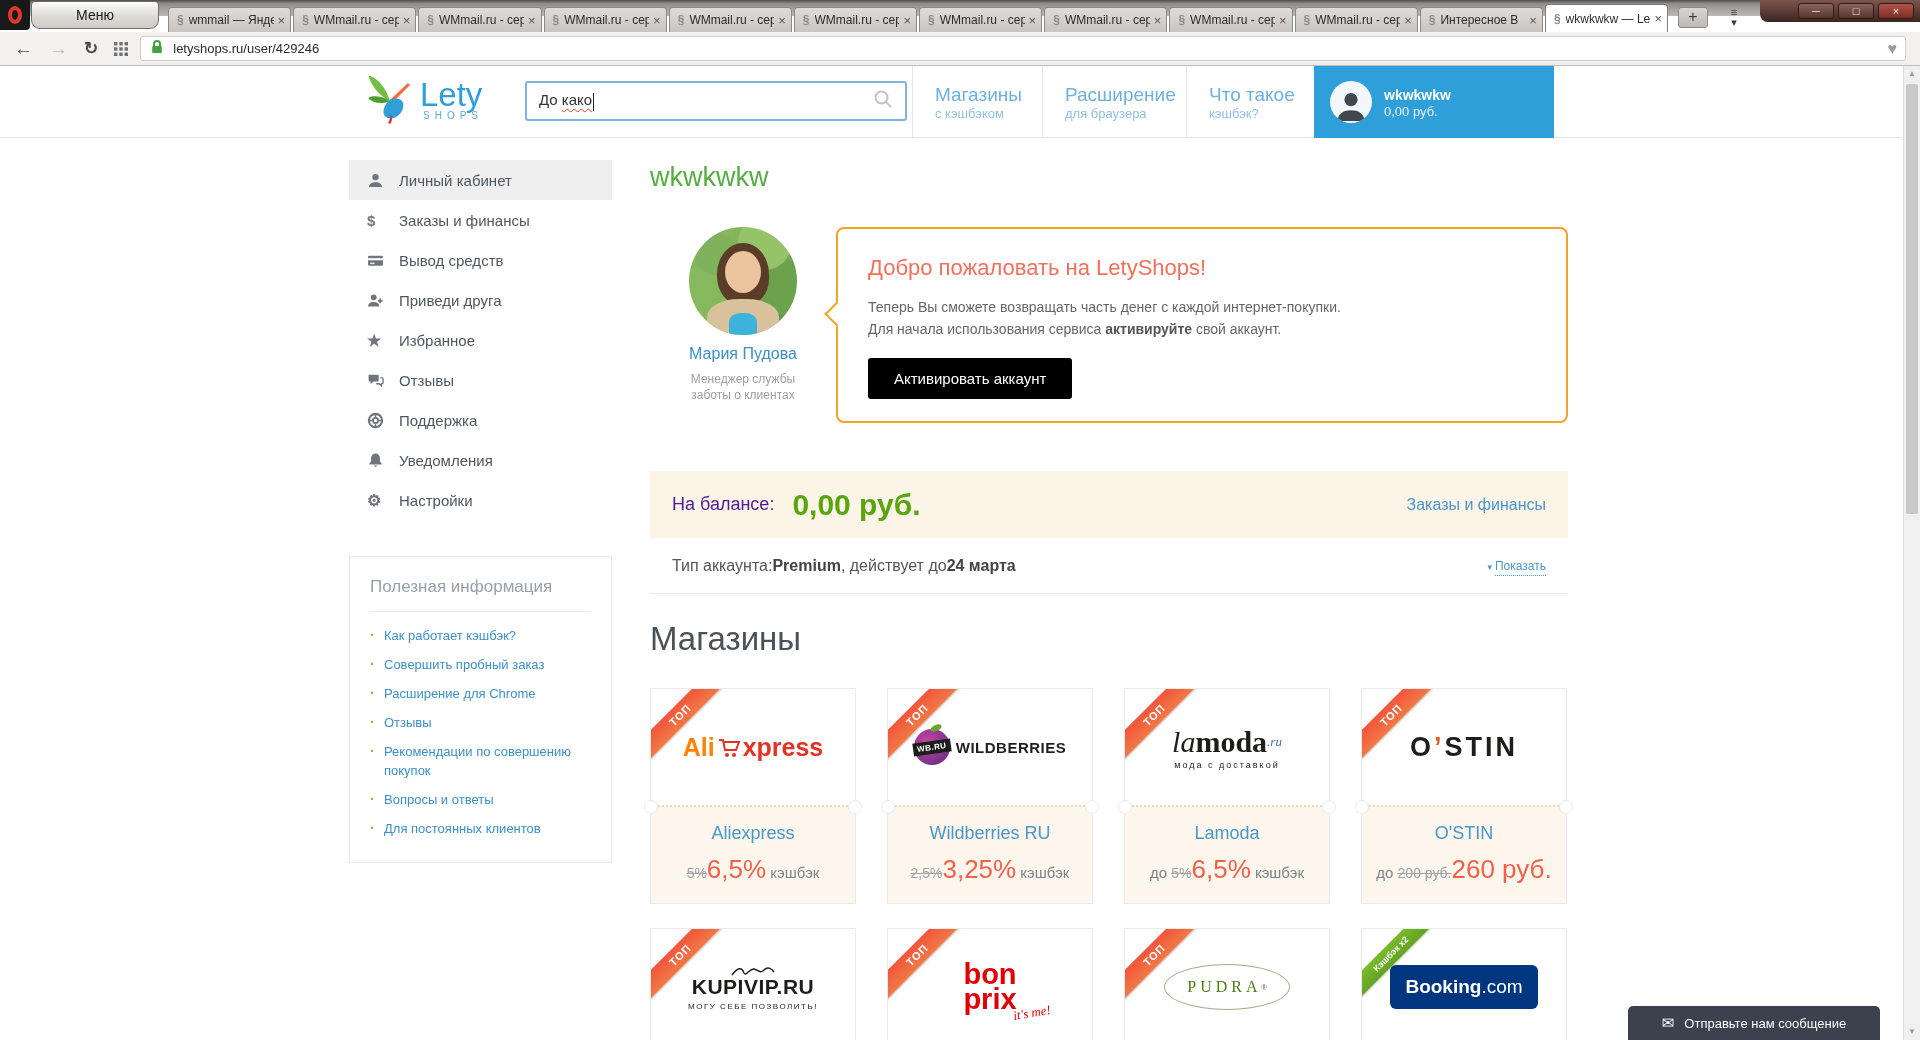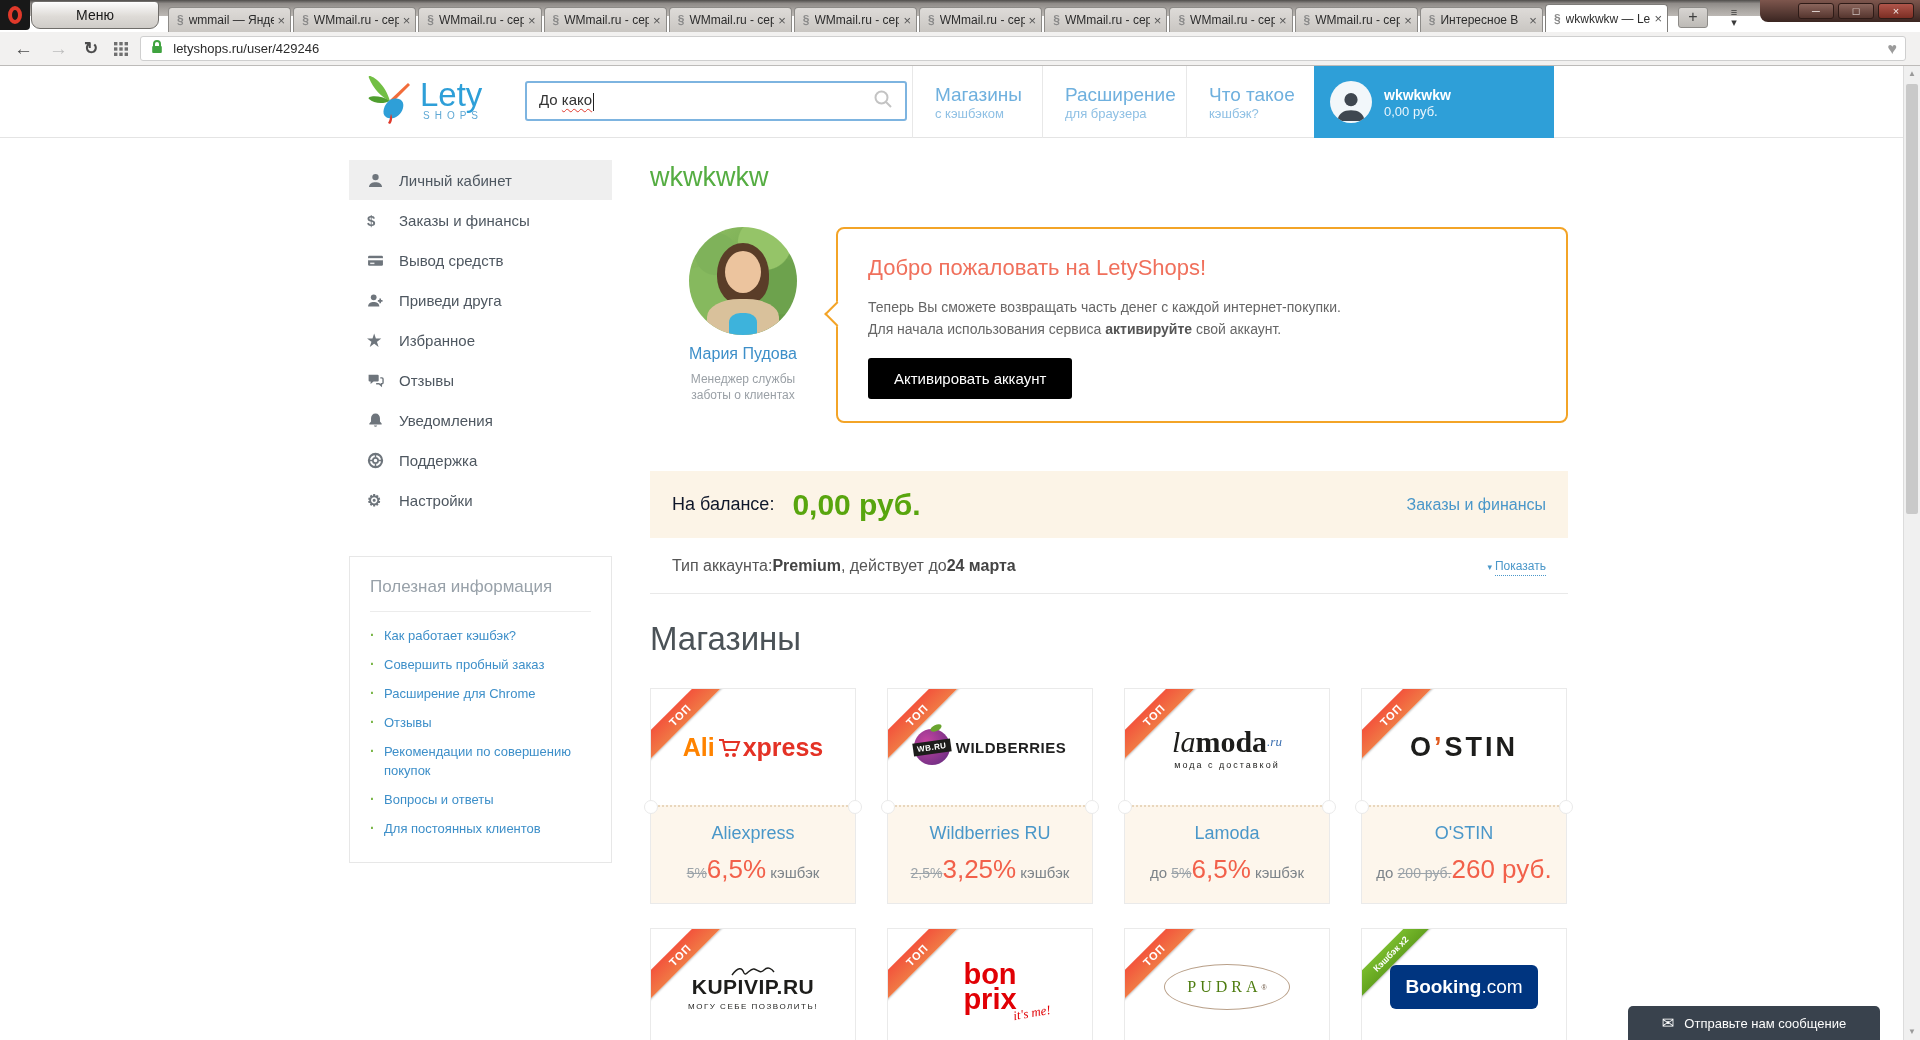--- a/index.html
+++ b/index.html
@@ -107,21 +107,21 @@
     padding:26px 30px 16px;min-height:196px}
   .bubble::before{content:"";position:absolute;left:-10px;top:76px;width:16px;height:16px;background:#fff;
     border-left:2px solid #f3a427;border-bottom:2px solid #f3a427;transform:rotate(45deg)}
   .wtitle{font-size:22px;color:#f0705c;font-weight:400;margin-bottom:16px}
   .wtext{font-size:14px;color:#666;line-height:1.55}
   .wtext b{color:#555}
   .activate-btn{margin-top:18px;display:inline-block;background:#000000;color:#fff;border:none;border-radius:3px;
     padding:12px 26px;font-size:15px;font-family:"Liberation Sans",sans-serif;cursor:pointer}
 
   .balance{margin-top:48px;height:67px;background:#fcf4e7;display:flex;align-items:center;padding:0 22px}
-  .bal-label{font-size:18px;color:#0f172a;margin-right:18px}
+  .bal-label{font-size:18px;color:#4c1d95;margin-right:18px}
   .bal-amount{font-size:30px;font-weight:bold;color:#58a50e}
   .bal-link{margin-left:auto;font-size:16px;color:#4a97c9;cursor:pointer}
   .acctrow{height:56px;border-bottom:1px solid #e9e9e9;display:flex;align-items:center;padding:0 22px;font-size:16px;color:#555}
   .acctrow b{color:#444}
   .show-toggle{margin-left:auto;font-size:12px;color:#4a97c9;cursor:pointer}
   .show-toggle .cap{font-size:9px;margin-right:3px}
   .show-toggle .lbl{border-bottom:1px dotted #4a97c9;padding-bottom:2px}
 
   .shops-title{font-size:33px;color:#4b5257;font-weight:300;margin:26px 0 30px}
   .cards{display:flex;gap:31px;margin-bottom:24px}
@@ -392,35 +392,35 @@
           <svg width="17" height="17" viewBox="0 0 16 16">
             <path d="M1.5 2.5h8.5a1 1 0 011 1V8a1 1 0 01-1 1H6.2L3.4 11.2V9H2.5a1 1 0 01-1-1z"></path>
             <path d="M12.5 5.5h1.6a1 1 0 011 1v3.6a1 1 0 01-1 1h-.6v1.8l-2.2-1.8H8.6" fill="none" stroke="#6e757c" stroke-width="1.3"></path>
           </svg>
         </span>
       <span class="slabel">Отзывы</span>
     </div>
     <div class="sitem">
       <span class="sicon">
           <svg width="17" height="17" viewBox="0 0 16 16">
-            <path d="M8 1.3c-2.6 0-4.2 2-4.2 4.5v3.1L2.2 10.8v1h11.6v-1l-1.6-1.9V5.8c0-2.5-1.6-4.5-4.2-4.5z"></path>
-            <path d="M6.4 12.8a1.7 1.7 0 003.2 0z"></path>
-          </svg>
-        </span>
-      <span class="slabel">Уведомления</span>
-    </div>
-    <div class="sitem">
-      <span class="sicon">
-          <svg width="17" height="17" viewBox="0 0 16 16">
             <circle cx="8" cy="8" r="6.2" fill="none" stroke="#6e757c" stroke-width="2"></circle>
             <circle cx="8" cy="8" r="2.5" fill="none" stroke="#6e757c" stroke-width="1.6"></circle>
             <path d="M8 1.8v3M8 11.2v3M1.8 8h3M11.2 8h3" stroke="#6e757c" stroke-width="1.4"></path>
           </svg>
         </span>
       <span class="slabel">Поддержка</span>
+    </div>
+    <div class="sitem">
+      <span class="sicon">
+          <svg width="17" height="17" viewBox="0 0 16 16">
+            <path d="M8 1.3c-2.6 0-4.2 2-4.2 4.5v3.1L2.2 10.8v1h11.6v-1l-1.6-1.9V5.8c0-2.5-1.6-4.5-4.2-4.5z"></path>
+            <path d="M6.4 12.8a1.7 1.7 0 003.2 0z"></path>
+          </svg>
+        </span>
+      <span class="slabel">Уведомления</span>
     </div>
     <div class="sitem">
       <span class="sicon gear-g">⚙</span>
       <span class="slabel">Настройки</span>
     </div>
 
     <div class="infobox">
       <div class="info-title">Полезная информация</div>
       <div class="info-div"></div>
       <div class="ilink-row">

